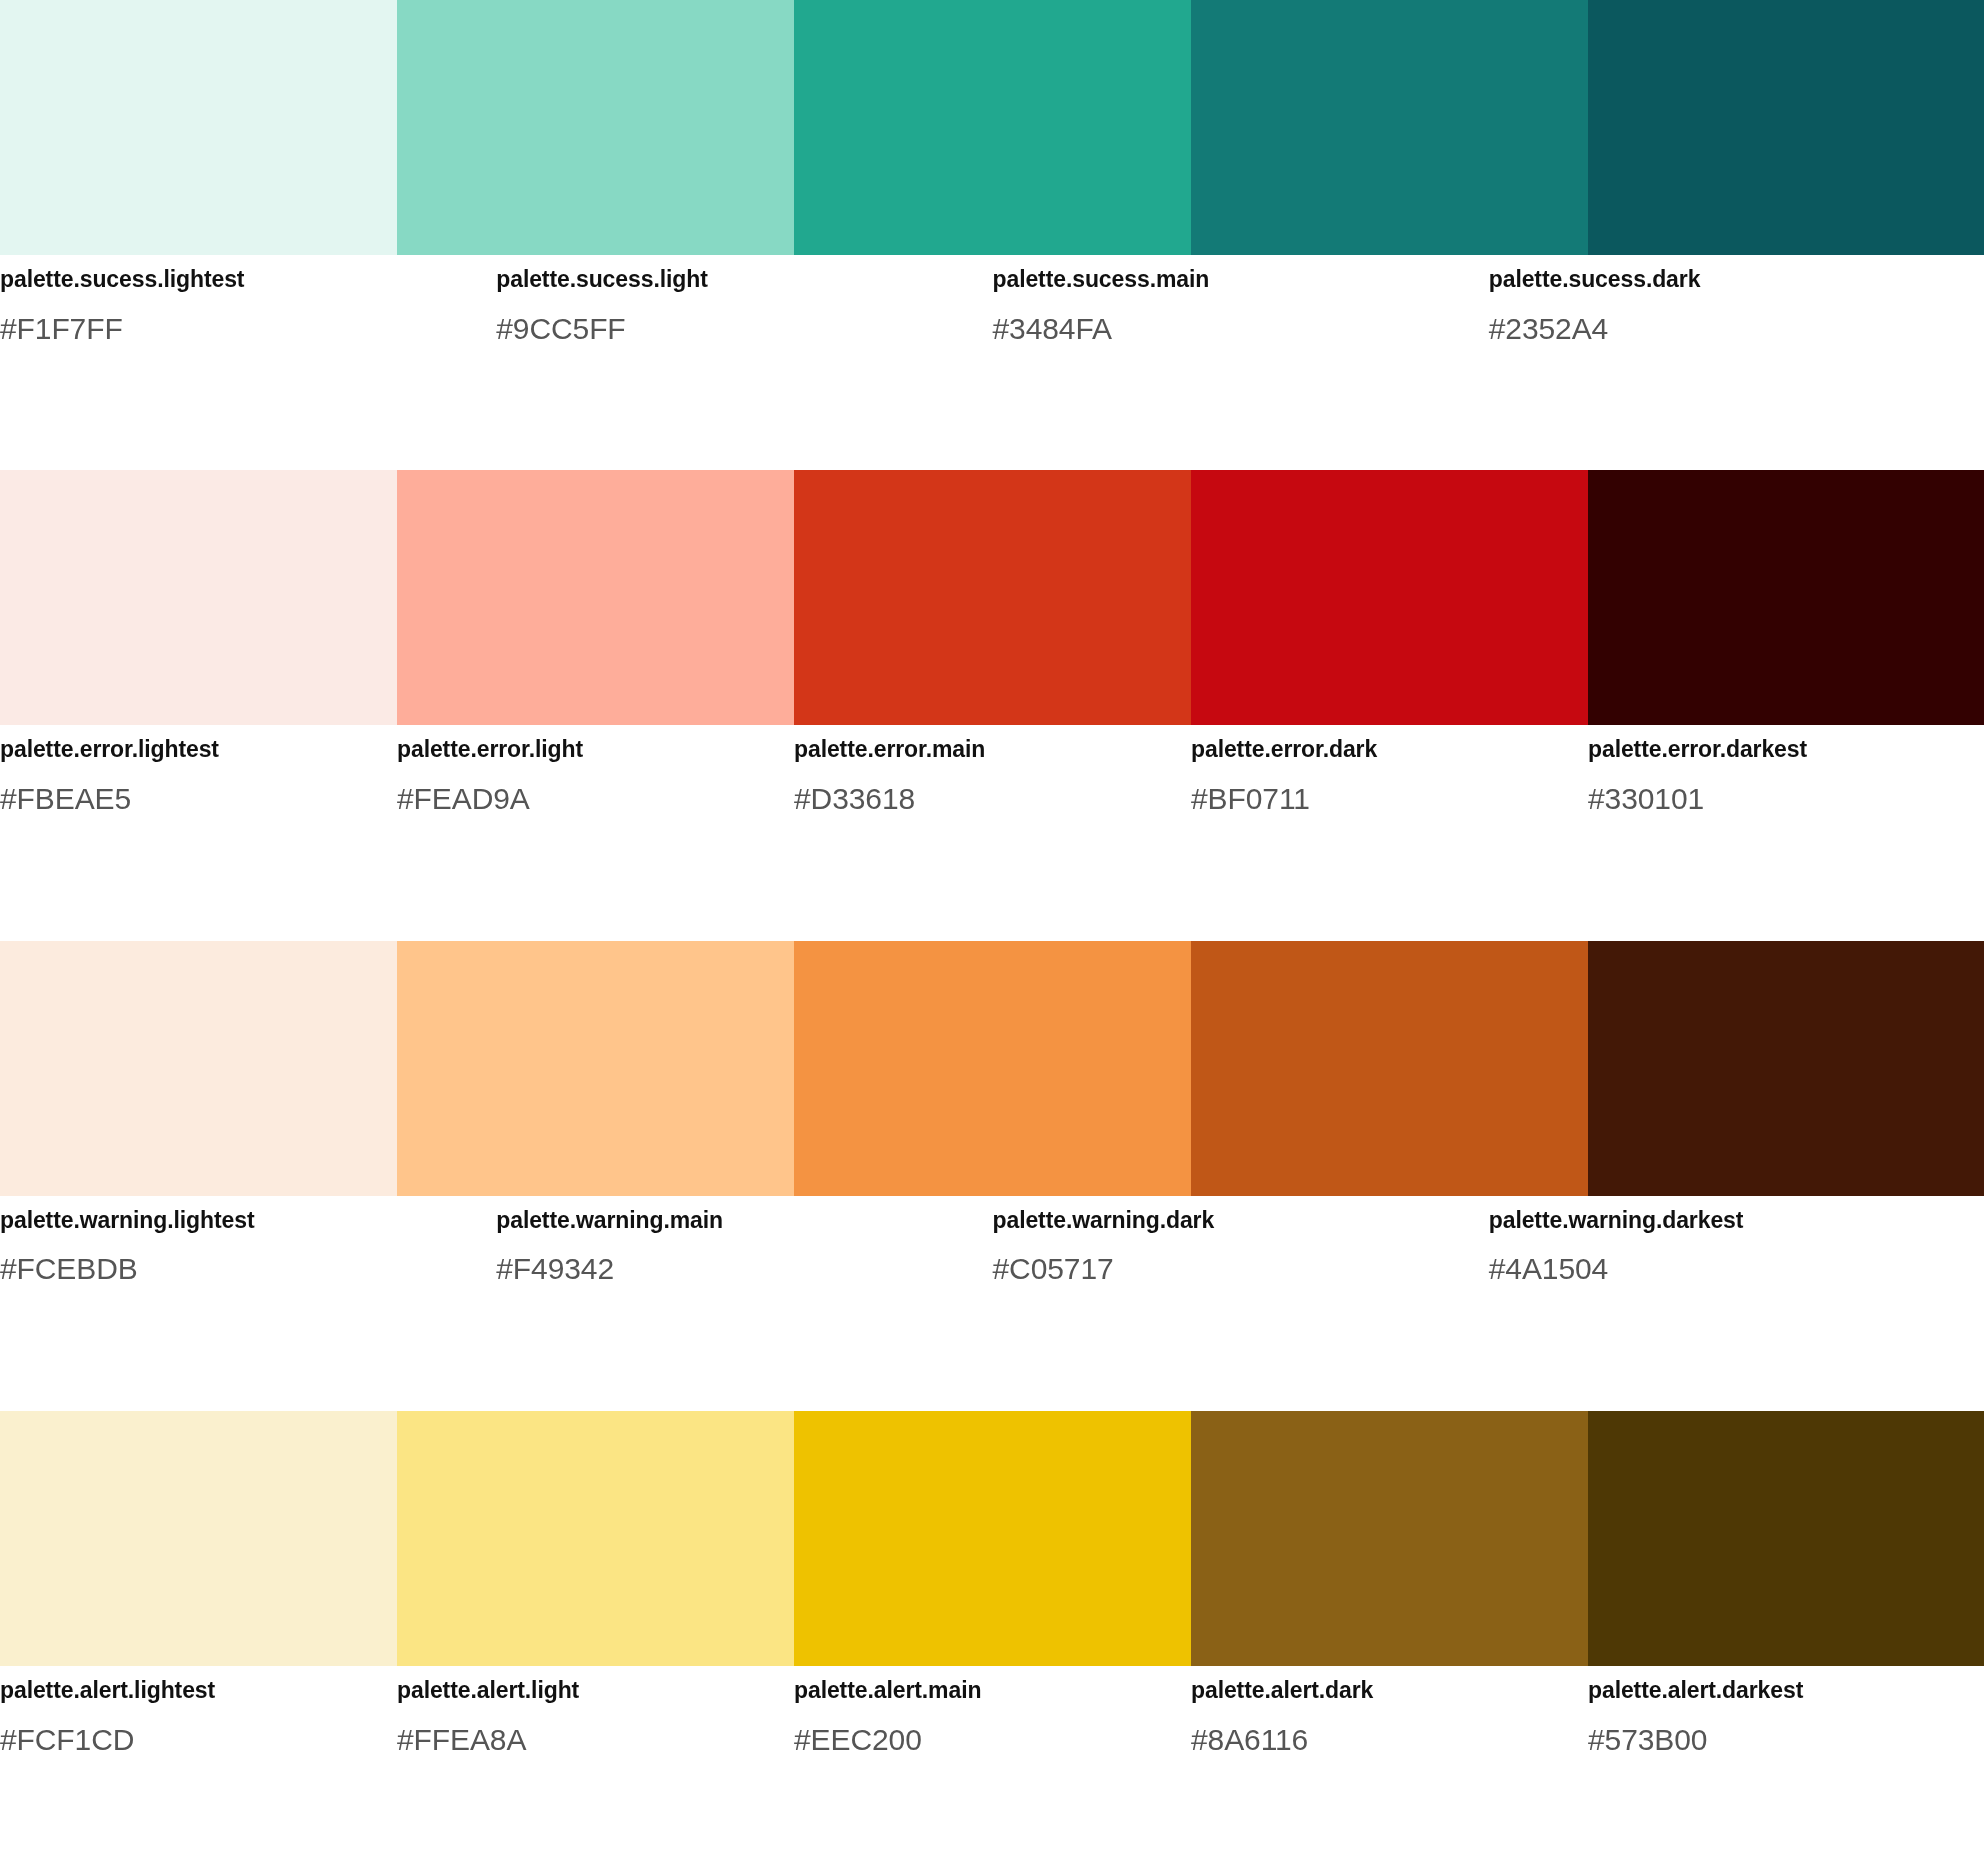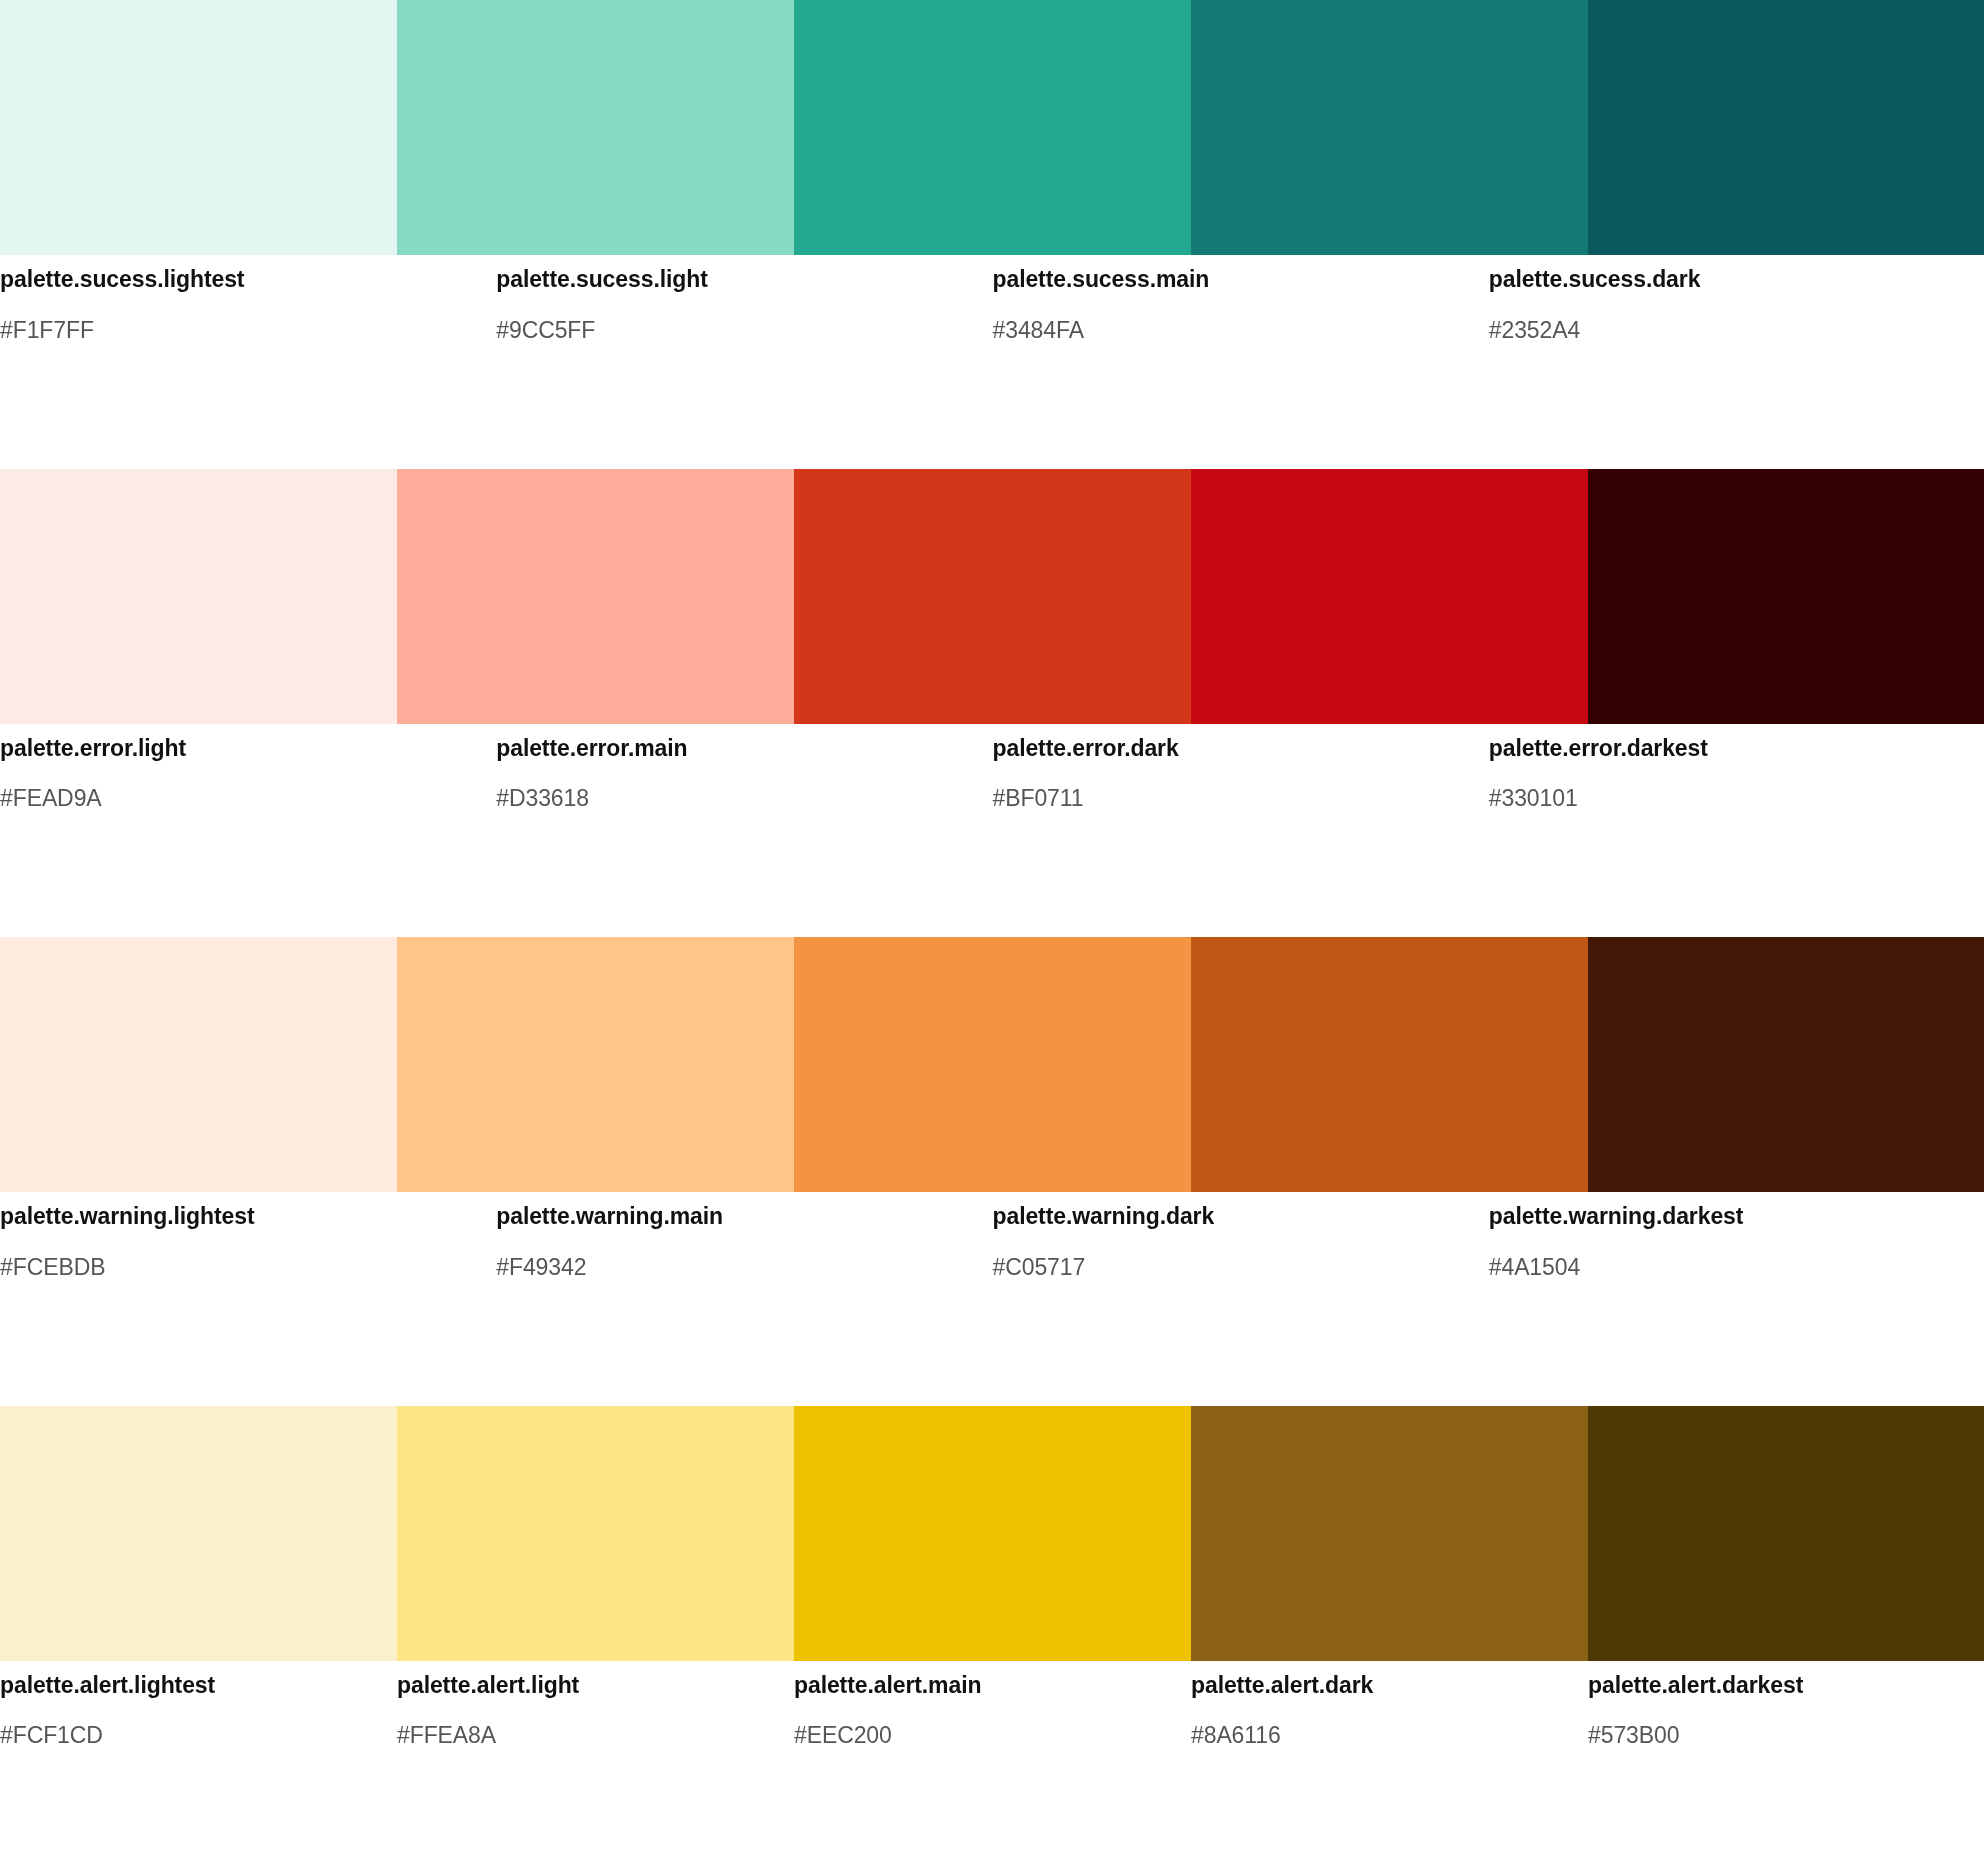--- a/index.html
+++ b/index.html
@@ -52,26 +52,26 @@
   .token-name {
     font-size: 23px;
     font-weight: 700;
     color: #111111;
     letter-spacing: -0.1px;
     line-height: 1.12;
     white-space: nowrap;
   }
 
   .token-hex {
-    font-size: 23px;
+    font-size: 30px;
     font-weight: 400;
     color: #555555;
     letter-spacing: -0.1px;
     line-height: 1.12;
-    margin-top: 25px;
+    margin-top: 19px;
     white-space: nowrap;
   }
 
   
   .row-gutter { width: 100%; }
 
   .gutter-lg { height: 125px; }
   .gutter-last { height: 21.4px; }
 
   
@@ -113,20 +113,24 @@
     <div class="palette-row">
       <div class="swatch-strip">
         <div class="swatch-cell" style="background: rgb(251, 234, 229);"></div>
         <div class="swatch-cell" style="background: rgb(254, 173, 154);"></div>
         <div class="swatch-cell" style="background: rgb(211, 54, 24);"></div>
         <div class="swatch-cell" style="background: rgb(198, 8, 16);"></div>
         <div class="swatch-cell" style="background: rgb(51, 1, 1);"></div>
       </div>
       <div class="caption-strip">
         <div class="caption-cell">
+          <div class="token-name">palette.error.lightest</div>
+          <div class="token-hex">#FBEAE5</div>
+        </div>
+        <div class="caption-cell">
           <div class="token-name">palette.error.light</div>
           <div class="token-hex">#FEAD9A</div>
         </div>
         <div class="caption-cell">
           <div class="token-name">palette.error.main</div>
           <div class="token-hex">#D33618</div>
         </div>
         <div class="caption-cell">
           <div class="token-name">palette.error.dark</div>
           <div class="token-hex">#BF0711</div>

